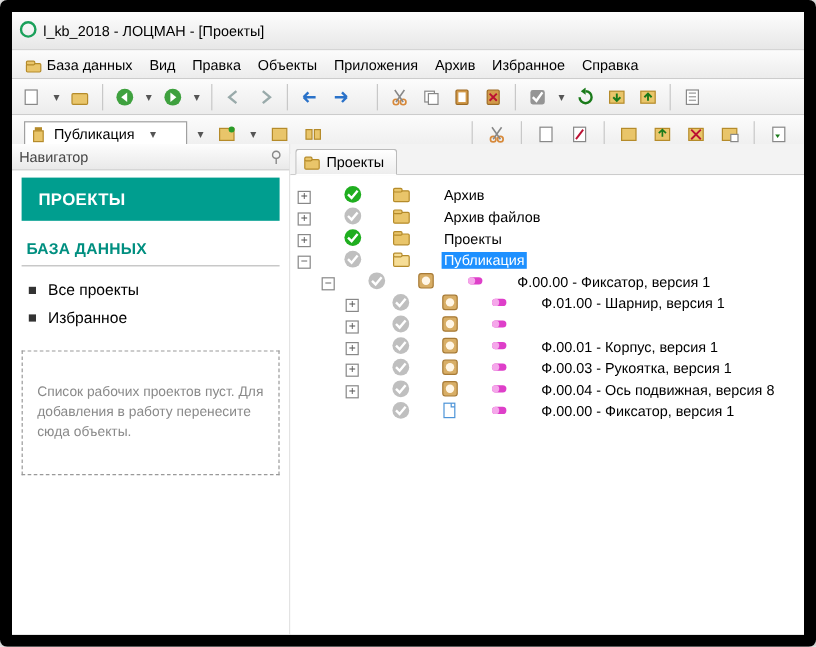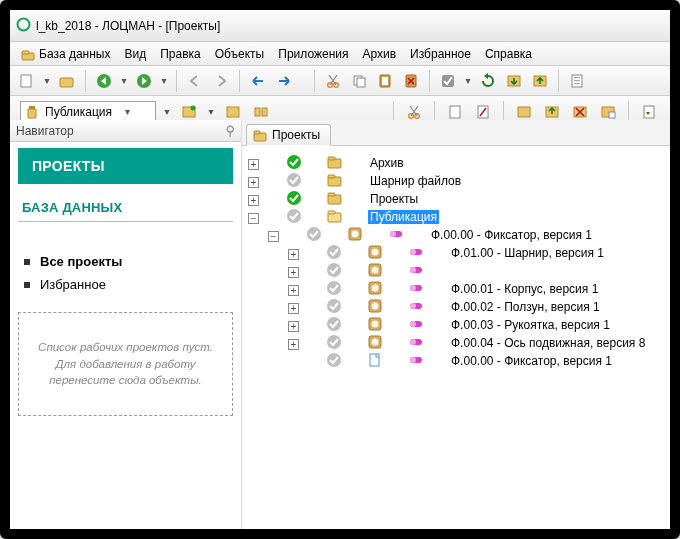--- a/index.html
+++ b/index.html
@@ -23,22 +23,22 @@
   .pane-l { width: 232px; background: #fff; display: flex; flex-direction: column; border-right: 1px solid #ddd; }
   .pane-hdr { height: 22px; background: linear-gradient(#fdfdfd, #e9e9e9); border-bottom: 1px solid #ccc; padding: 0 6px; display: flex; align-items: center; justify-content: space-between; font-size: 12px; color: #444; }
   .pin { color: #888; font-size: 13px; }
   .nav-body { padding: 6px 8px 8px 8px; overflow: hidden; }
   .nav-title { background: #009e8f; color: #fff; padding: 10px 14px; font-weight: bold; font-size: 14px; letter-spacing: 0.3px; margin-bottom: 14px; }
   .nav-sec { margin-bottom: 14px; }
   .nav-sec-h { color: #008f80; font-weight: bold; border-bottom: 1px solid #bbb; padding: 2px 0 6px 4px; font-size: 13px; letter-spacing: 0.2px; display: flex; justify-content: space-between; align-items: center; }
   .nav-items { padding: 8px 0 2px 0; }
   .nav-it { display: flex; align-items: center; gap: 10px; padding: 4px 6px; font-size: 13px; }
   .nav-it .bullet { width: 6px; height: 6px; background: #333; }
-  .nav-it.hot { font-weight: bold; margin-top: 20px; }
-  .dropzone { border: 1px dashed #999; color: #8a8a8a; text-align: center; padding: 26px 12px; font-size: 11.5px; line-height: 1.45; margin-top: 8px; font-style: italic; }
+  .nav-it.hot { font-weight: normal; }
+  .dropzone { border: 1px dashed #999; color: #8a8a8a; text-align: left; padding: 26px 12px; font-size: 11.5px; line-height: 1.45; margin-top: 8px; }
   .pane-r { flex: 1; display: flex; flex-direction: column; }
   .tabs { height: 26px; display: flex; align-items: flex-end; padding: 0 4px; background: #f3f3f3; border-bottom: 1px solid #ccc; }
   .tab { background: linear-gradient(#fff,#ededed); border: 1px solid #bbb; border-bottom: 1px solid #fff; border-top-left-radius: 3px; border-top-right-radius: 3px; padding: 3px 10px 3px 6px; display: flex; align-items: center; gap: 5px; position: relative; top: 1px; }
   .tree { flex: 1; overflow: auto; padding: 6px 6px; background: #fff; }
   .node { display: flex; align-items: flex-end; height: 18px; white-space: nowrap; gap: 23px; }
   .exp { width: 11px; height: 11px; border: 1px solid #888; line-height: 9px; text-align: center; font-size: 10px; color: #555; margin-right: 4px; background: #fff; display: inline-block; }
   .exp::before { content: "+"; }
   .exp.open::before { content: "−"; }
   .exp.none { border: none; }
   .exp.none::before { content: ""; }
@@ -364,21 +364,21 @@
                 <circle cx="8" cy="8" r="7" fill="#bfbfbf"></circle>
                 <path d="M4 8 L7 11 L12 5" fill="none" stroke="#fff" stroke-width="2"></path>
               </svg>
             </span>
             <span class="ico">
               <svg width="16" height="16">
                 <rect x="1" y="5" width="13" height="9" rx="1" fill="#e9c56a" stroke="#b58b2a"></rect>
                 <rect x="1" y="3" width="7" height="3" rx="1" fill="#e9c56a" stroke="#b58b2a"></rect>
               </svg>
             </span>
-            <span class="lbl">Шарнир файлов</span>
+            <span class="lbl">Архив файлов</span>
           </div>
         <div class="node" style="padding-left:0px">
             <span class="exp"></span>
             <span class="ico">
               <svg width="16" height="16">
                 <circle cx="8" cy="8" r="7" fill="#1fae1f"></circle>
                 <path d="M4 8 L7 11 L12 5" fill="none" stroke="#fff" stroke-width="2"></path>
               </svg>
             </span>
             <span class="ico">
@@ -505,21 +505,21 @@
                 <rect x="2" y="2" width="12" height="12" rx="2" fill="#d8ae66" stroke="#a77a35"></rect>
                 <circle cx="8" cy="8" r="3.5" fill="#fff6e6"></circle>
               </svg>
             </span>
             <span class="ico">
               <svg width="16" height="16">
                 <rect x="2" y="5" width="12" height="6" rx="3" fill="#de3fc9"></rect>
                 <rect x="2" y="5" width="6" height="6" rx="3" fill="#f5a7ea"></rect>
               </svg>
             </span>
-            <span class="lbl">Ф.00.02 - Ползун, версия 1</span>
+            <span class="lbl">Ф.00.03 - Рукоятка, версия 1</span>
           </div>
         <div class="node" style="padding-left:40px">
             <span class="exp"></span>
             <span class="ico">
               <svg width="16" height="16">
                 <circle cx="8" cy="8" r="7" fill="#bfbfbf"></circle>
                 <path d="M4 8 L7 11 L12 5" fill="none" stroke="#fff" stroke-width="2"></path>
               </svg>
             </span>
             <span class="ico">
@@ -527,42 +527,20 @@
                 <rect x="2" y="2" width="12" height="12" rx="2" fill="#d8ae66" stroke="#a77a35"></rect>
                 <circle cx="8" cy="8" r="3.5" fill="#fff6e6"></circle>
               </svg>
             </span>
             <span class="ico">
               <svg width="16" height="16">
                 <rect x="2" y="5" width="12" height="6" rx="3" fill="#de3fc9"></rect>
                 <rect x="2" y="5" width="6" height="6" rx="3" fill="#f5a7ea"></rect>
               </svg>
             </span>
-            <span class="lbl">Ф.00.03 - Рукоятка, версия 1</span>
-          </div>
-        <div class="node" style="padding-left:40px">
-            <span class="exp"></span>
-            <span class="ico">
-              <svg width="16" height="16">
-                <circle cx="8" cy="8" r="7" fill="#bfbfbf"></circle>
-                <path d="M4 8 L7 11 L12 5" fill="none" stroke="#fff" stroke-width="2"></path>
-              </svg>
-            </span>
-            <span class="ico">
-              <svg width="16" height="16">
-                <rect x="2" y="2" width="12" height="12" rx="2" fill="#d8ae66" stroke="#a77a35"></rect>
-                <circle cx="8" cy="8" r="3.5" fill="#fff6e6"></circle>
-              </svg>
-            </span>
-            <span class="ico">
-              <svg width="16" height="16">
-                <rect x="2" y="5" width="12" height="6" rx="3" fill="#de3fc9"></rect>
-                <rect x="2" y="5" width="6" height="6" rx="3" fill="#f5a7ea"></rect>
-              </svg>
-            </span>
             <span class="lbl">Ф.00.04 - Ось подвижная, версия 8</span>
           </div>
         <div class="node" style="padding-left:40px">
             <span class="exp none"></span>
             <span class="ico">
               <svg width="16" height="16">
                 <circle cx="8" cy="8" r="7" fill="#bfbfbf"></circle>
                 <path d="M4 8 L7 11 L12 5" fill="none" stroke="#fff" stroke-width="2"></path>
               </svg>
             </span>

